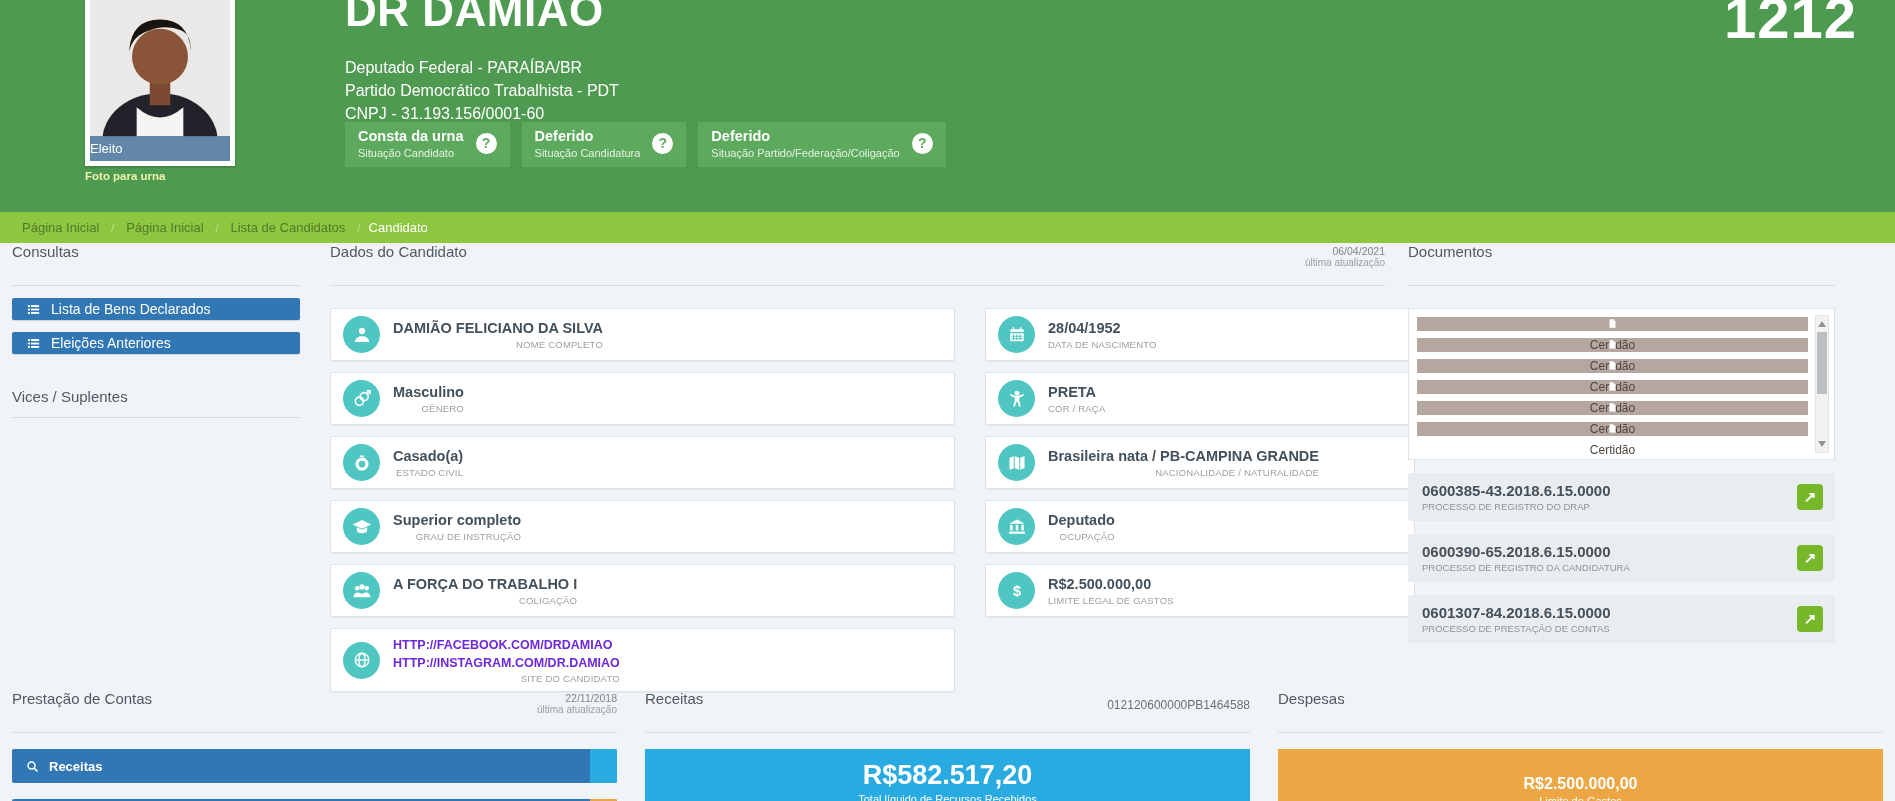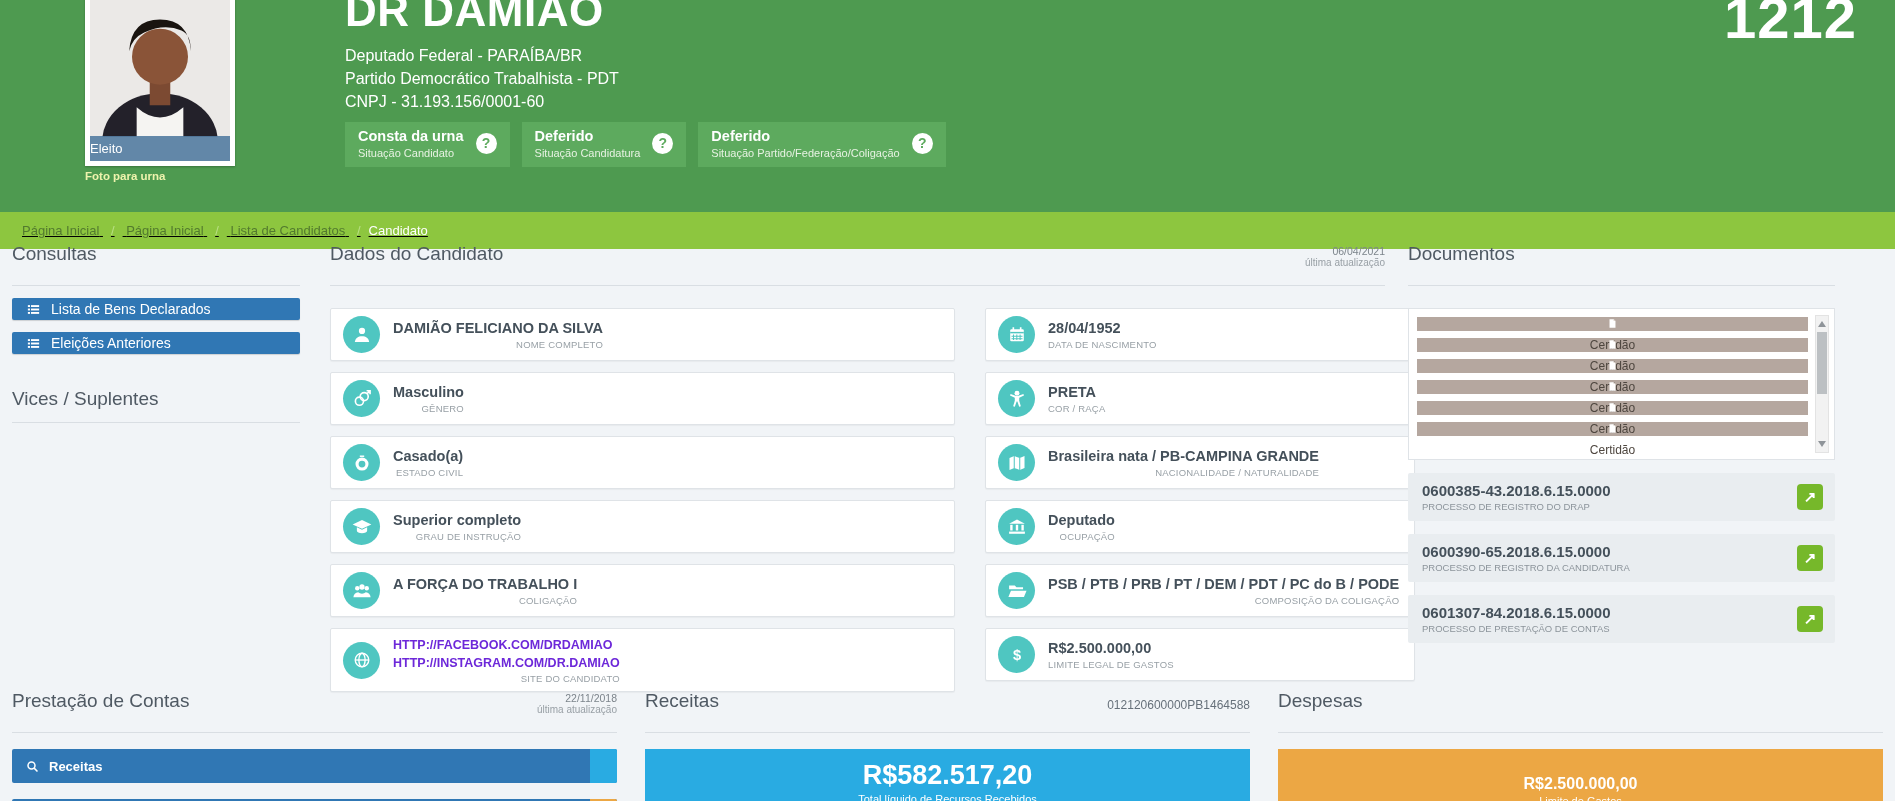--- a/index.html
+++ b/index.html
@@ -10,39 +10,39 @@
   
   .header { position:relative; height:212px; background:#4e9a50; }
   .candidate-number { position:absolute; top:-16px; right:38px; font-size:58px; font-weight:bold; color:#fff; letter-spacing:1px; }
   .photo-card { position:absolute; left:85px; top:-22px; width:150px; height:188px; background:#fff; padding:5px; box-shadow:0 1px 2px rgba(0,0,0,.25); }
   .photo-area { position:relative; width:100%; height:100%; background:#ebe9e7; overflow:hidden; }
   .photo-area svg { position:absolute; bottom:24px; left:0; width:100%; }
   .elected-band { position:absolute; left:0; right:0; bottom:0; height:25px; background:rgba(86,126,163,.92); color:#fff; font-size:13px; text-align:left; line-height:25px; }
   .photo-caption { position:absolute; left:85px; top:170px; width:150px; text-align:left; color:#eef3ad; font-size:11.5px; font-weight:bold; }
   .header-main { position:absolute; left:345px; top:-14px; }
   .candidate-name { font-size:44px; font-weight:bold; color:#fff; letter-spacing:.5px; }
-  .candidate-sub { margin-top:8px; color:#fff; font-size:16px; line-height:1.45; }
+  .candidate-sub { margin-top:20px; color:#fff; font-size:16px; line-height:1.45; }
   .badges { position:absolute; left:345px; top:122px; display:flex; gap:12px; }
   .badge { background:#5daa5e; padding:7px 13px 8px 13px; display:flex; align-items:center; gap:12px; }
   .badge-title { font-size:14.5px; font-weight:bold; color:#fff; line-height:1.1; }
   .badge-sub { font-size:11px; color:#e7f2e2; margin-top:2px; }
   .badge-help { width:21px; height:21px; border-radius:50%; background:#fff; color:#5daa5e; font-size:14px; font-weight:bold; text-align:center; line-height:21px; cursor:pointer; flex:0 0 auto; }
 
   
-  .breadcrumb { height:37px; background:#8dc63f; display:flex; align-items:center; padding-left:22px; font-size:13px;text-decoration:underline; }
+  .breadcrumb { height:31px; background:#8dc63f; display:flex; align-items:center; padding-left:22px; font-size:13px; }
   .bc-item { color:#527a2e; cursor:pointer; }
   .bc-sep { color:#b9df84; margin:0 8px; }
   .bc-current { color:#fff; }
 
   
   .content { position:absolute; left:12px; top:243px; width:1876px; display:grid; grid-template-columns:288px 1085px 450px; column-gap:0; }
   .col-main { margin-left:30px; }
   .col-docs { margin-left:23px; }
 
-  .section-title { font-size:19px; color:#4f5963; }
+  .section-title { font-size:15px; color:#4f5963; }
   .section-head { display:flex; justify-content:space-between; align-items:flex-start; min-height:30px; }
   .updated { text-align:right; line-height:1.15; margin-top:2px; }
   .updated .u-date { font-size:10.5px; color:#7c848b; }
   .updated .u-label { font-size:10px; color:#99a0a6; }
   .divider { border-top:1px solid #d9dee3; margin:12px 0 0 0; }
 
   
   .side-btn { margin-top:12px; height:22px; background:#3077b4; border-radius:2px; display:flex; align-items:center; padding:0 14px; gap:10px; color:#fff; font-size:14px; cursor:pointer; box-shadow:0 1px 1px rgba(0,0,0,.15); }
   .side-btn svg { width:15px; height:15px; }
   .vices-block { margin-top:34px; }
@@ -350,32 +350,20 @@
                   <rect x="16.8" y="9.6" width="2.6" height="6.2"></rect>
                   <rect x="3.4" y="17" width="17.2" height="2.4"></rect>
                 </svg>
               </span>
               <div>
                 <div class="field-value">Deputado</div>
                 <div class="field-label">OCUPAÇÃO</div>
               </div>
             </div>
 
-            <div class="field-card">
-              <span class="field-icon">
-                <svg viewBox="0 0 24 24" fill="#fff">
-                  <path d="M3.4 6h6.2l1.8 1.9h7.2v2.3H3.4z"></path>
-                  <path d="M2.6 18.6l2.8-7h17l-2.8 7z"></path>
-                </svg>
-              </span>
-              <div>
-                <div class="field-value">PSB / PTB / PRB / PT / DEM / PDT / PC do B / PODE</div>
-                <div class="field-label">COMPOSIÇÃO DA COLIGAÇÃO</div>
-              </div>
-            </div>
 
             <div class="field-card">
               <span class="field-icon">
                 <svg viewBox="0 0 24 24">
                   <text x="12" y="17.5" text-anchor="middle" font-size="16" font-weight="bold" fill="#fff" font-family="Liberation Sans, sans-serif">$</text>
                 </svg>
               </span>
               <div>
                 <div class="field-value">R$2.500.000,00</div>
                 <div class="field-label">LIMITE LEGAL DE GASTOS</div>

